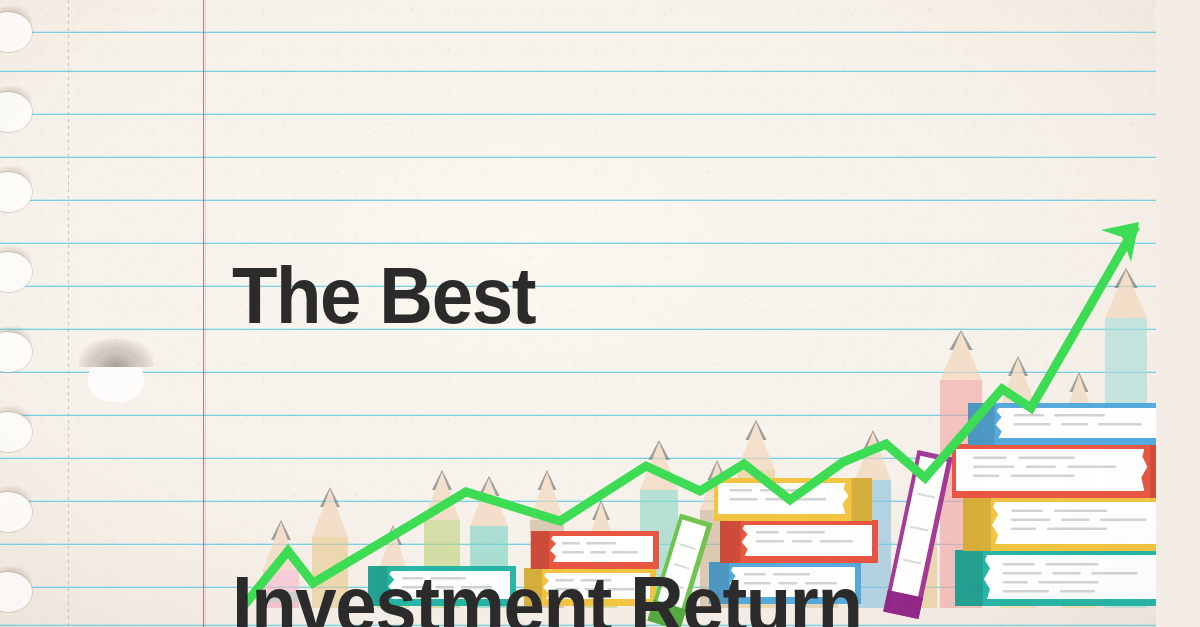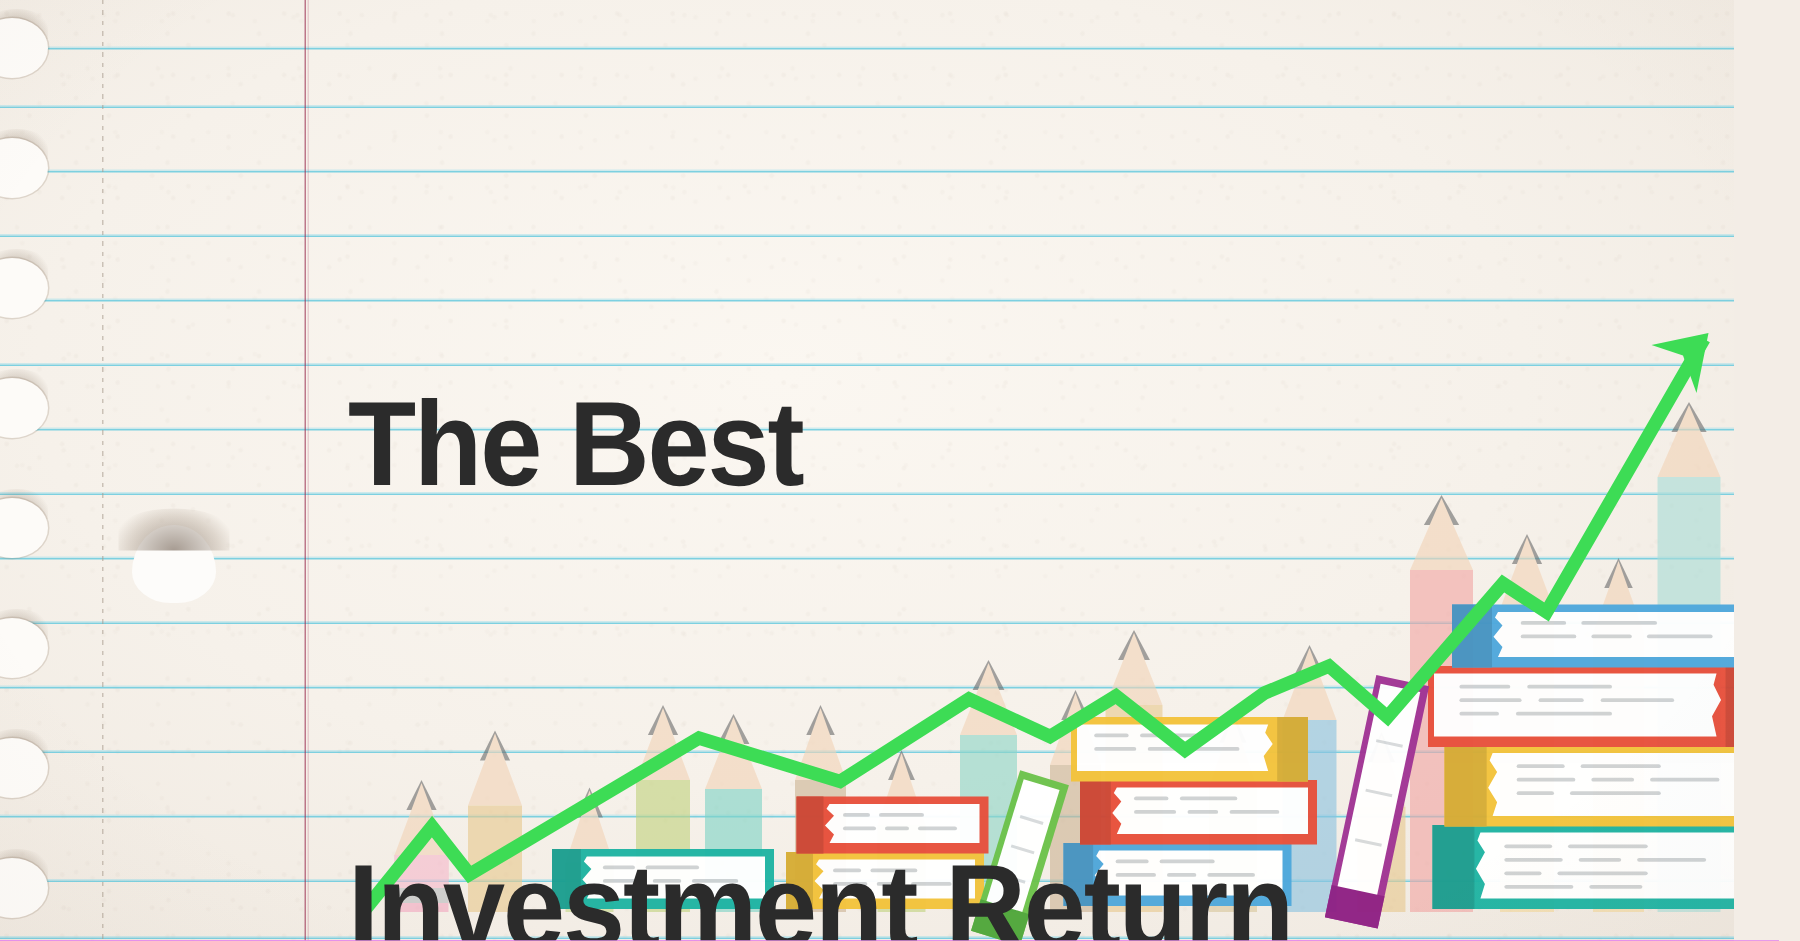--- a/index.html
+++ b/index.html
@@ -1,21 +1,21 @@
 <!DOCTYPE html>
 <html><head>
 <meta charset="utf-8">
 <style>
   html,body{margin:0;padding:0;}
   body{
     width:1200px;height:627px;overflow:hidden;
     font-family:"Liberation Sans", sans-serif;
     background:#f3ede6;
   }
-  #stage{position:relative;width:1156px;height:627px;overflow:hidden;background:#d946ef;}
+  #stage{position:relative;width:1156px;height:627px;overflow:hidden;background:#f9a8d4;}
 
   
   .paper-base{
     position:absolute;inset:0;
     background:
       radial-gradient(ellipse 900px 500px at 45% 40%, #fbf7f1 0%, #f6f1ea 55%, #efe8df 100%);
   }
   .paper-grain{
     position:absolute;inset:0;opacity:.5;
     background-image:

